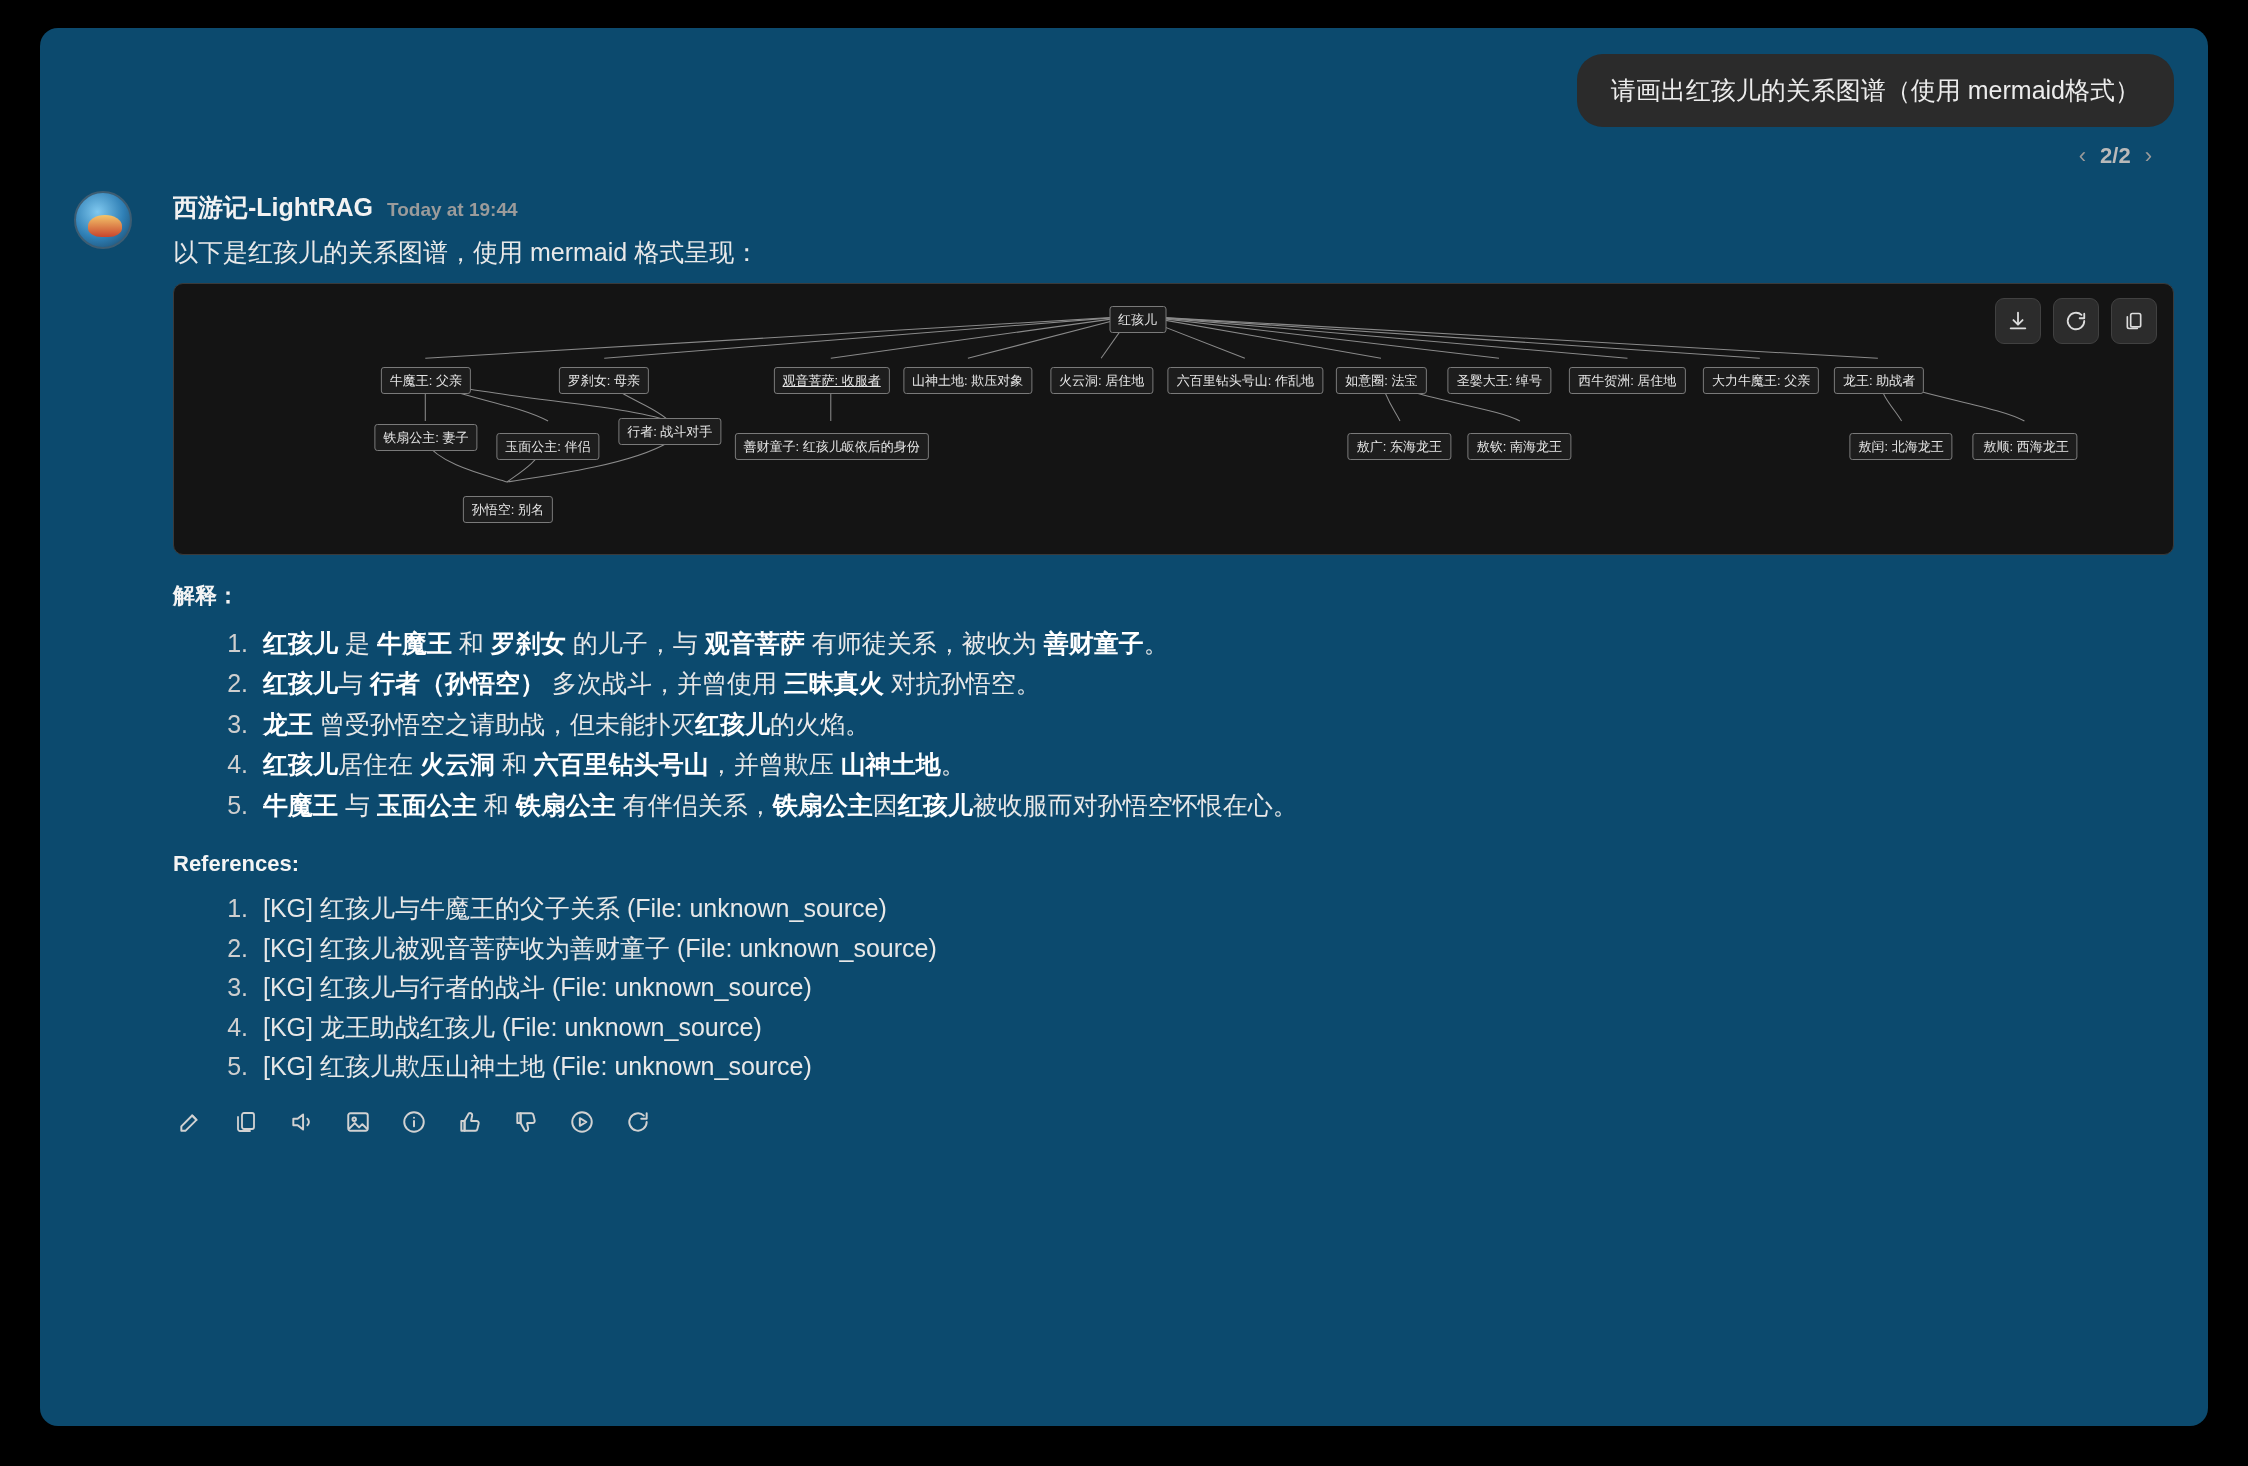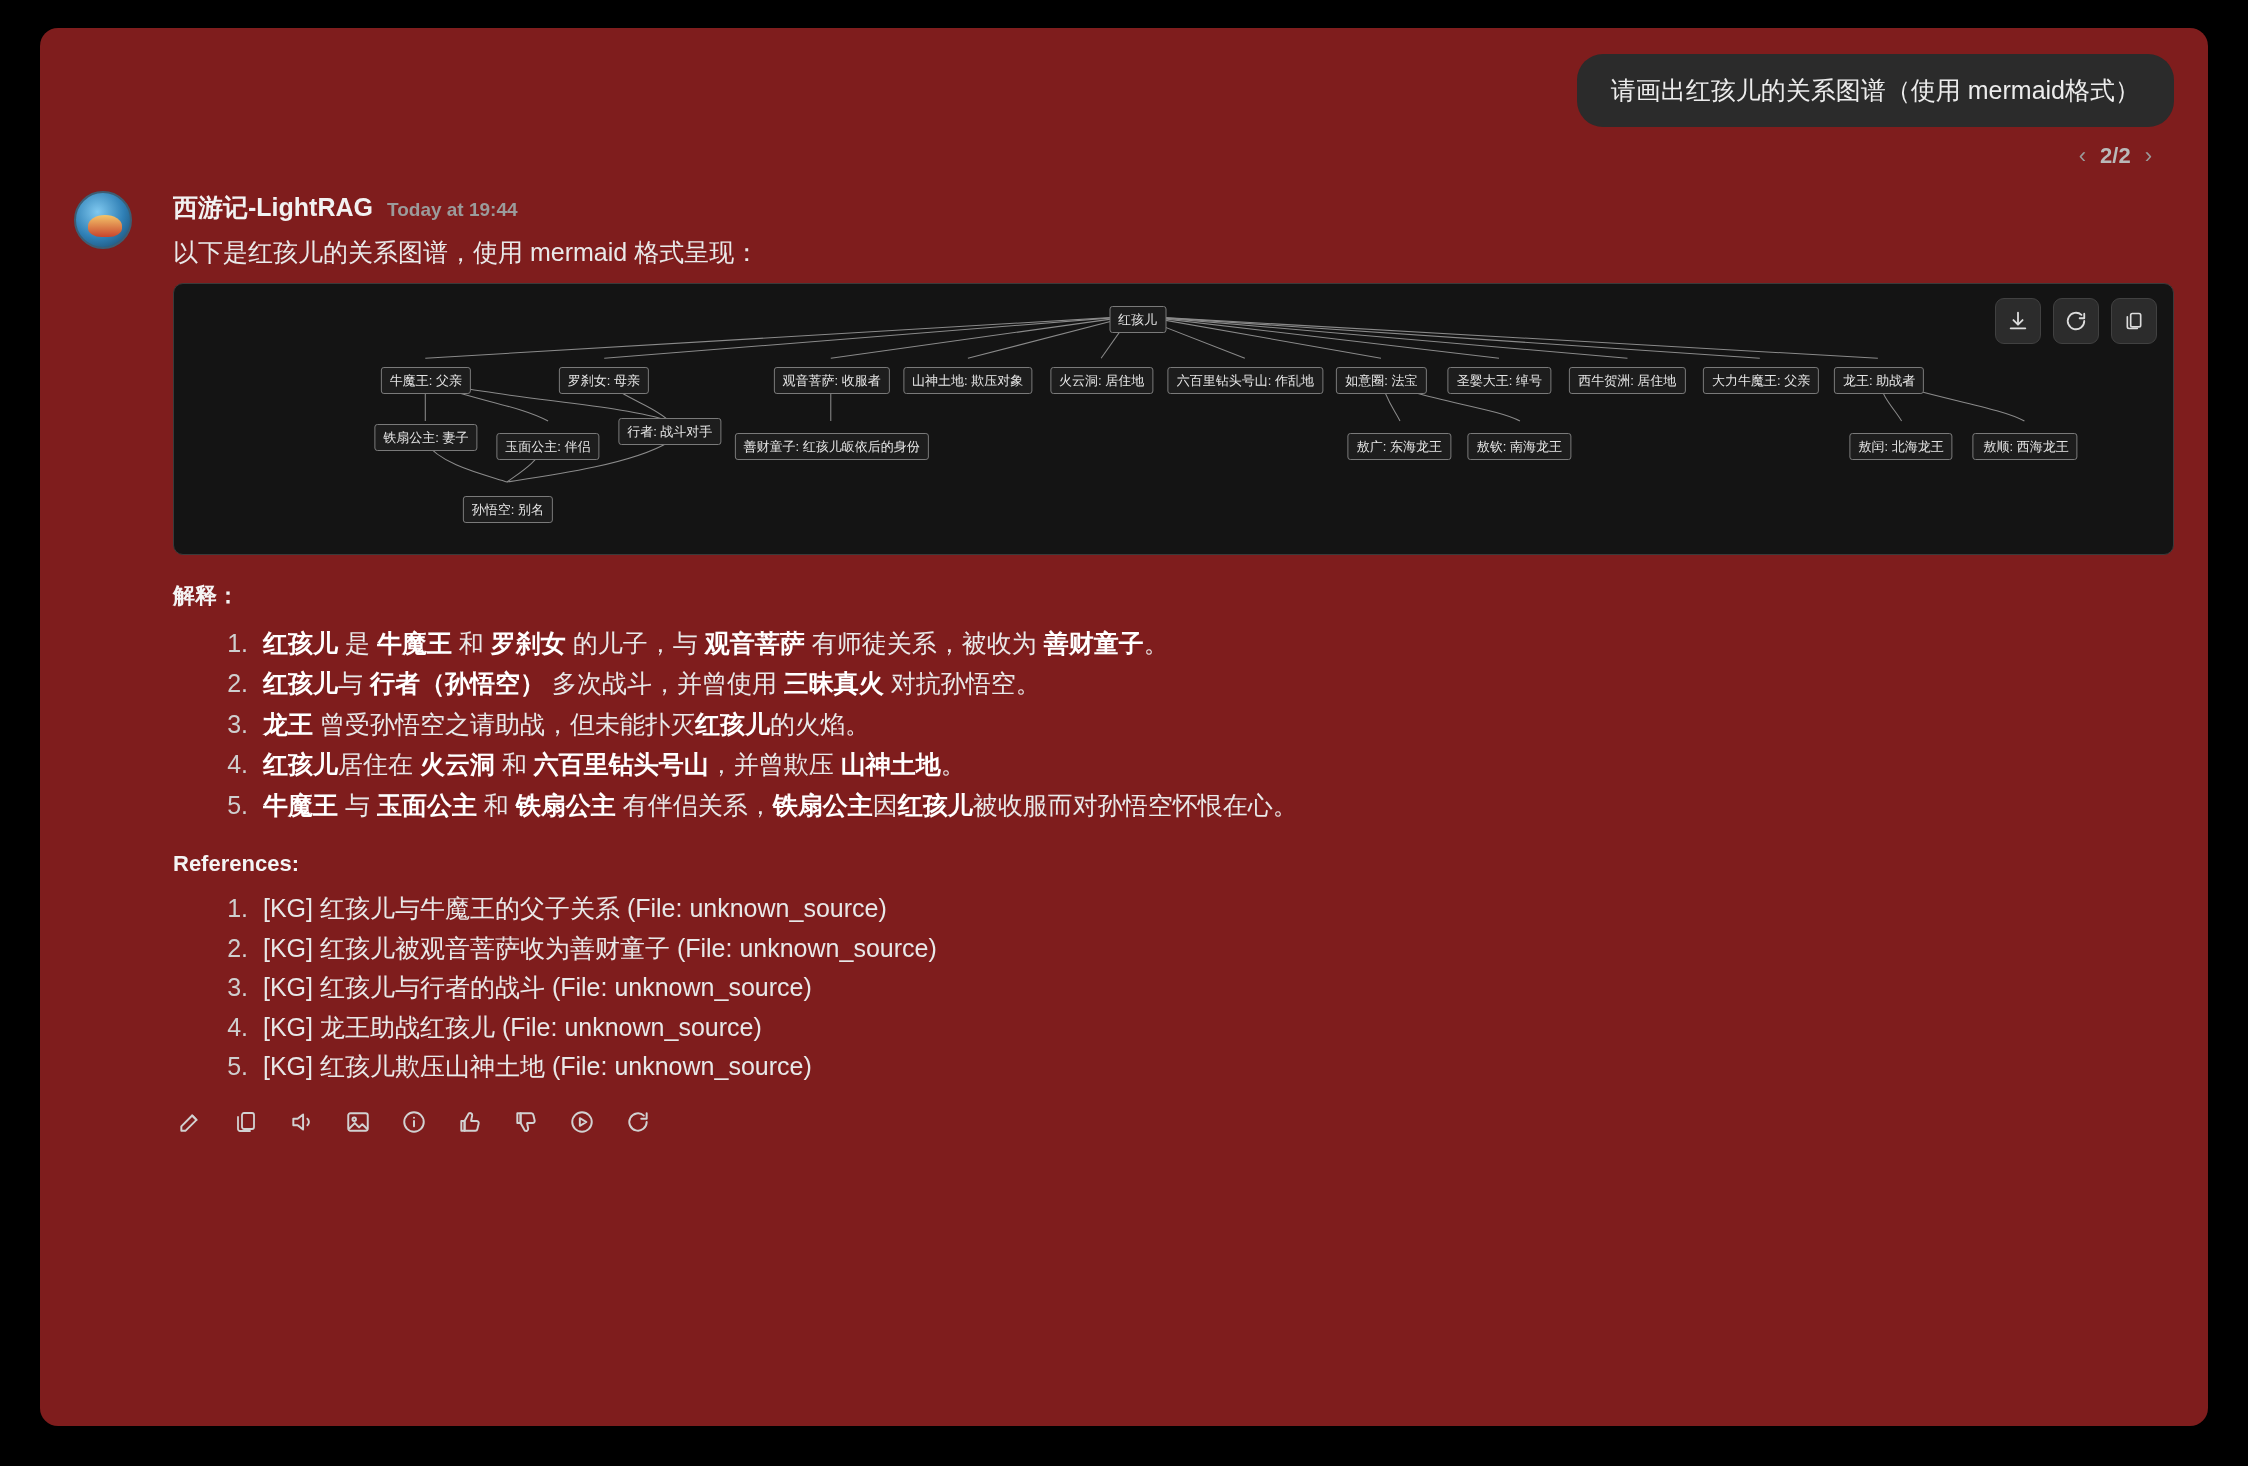--- a/index.html
+++ b/index.html
@@ -8,21 +8,21 @@
     background: #000;
     width: 2248px; height: 1466px;
     font-family: "Liberation Sans", sans-serif;
   }
   .screen {
     width: 2248px; height: 1466px;
     background: #000;
     padding: 28px 40px 40px 40px;
   }
   .chat-panel {
-    background: #7f1d1d;
+    background: #0c4a6e;
     border-radius: 18px;
     width: 2168px;
     height: 1398px;
     padding: 26px 34px 20px 34px;
     position: relative;
     overflow: hidden;
   }
   
   .user-row {
     display: flex;
@@ -248,21 +248,21 @@
               <path d="M1790 100 C 1850 120, 1920 130, 1944 144"></path>
               <path d="M264 166 C 280 190, 325 200, 350 208"></path>
               <path d="M393 166 C 380 190, 360 200, 350 208"></path>
               <path d="M520 166 C 480 190, 390 202, 350 208"></path>
             </g>
           </svg>
 
           <div class="node-box" style="left:48.2%; top:22px;">红孩儿</div>
           <div class="node-box" style="left:12.6%; top:83px;text-align:center;">牛魔王: 父亲</div>
           <div class="node-box" style="left:21.5%; top:83px;">罗刹女: 母亲</div>
-          <div class="node-box" style="left:32.9%; top:83px;">观音菩萨: 收服者</div>
+          <div class="node-box" style="left:32.9%; top:83px;text-decoration:underline;">观音菩萨: 收服者</div>
           <div class="node-box" style="left:39.7%; top:83px;">山神土地: 欺压对象</div>
           <div class="node-box" style="left:46.4%; top:83px;">火云洞: 居住地</div>
           <div class="node-box" style="left:53.6%; top:83px;">六百里钻头号山: 作乱地</div>
           <div class="node-box" style="left:60.4%; top:83px;">如意圈: 法宝</div>
           <div class="node-box" style="left:66.3%; top:83px;">圣婴大王: 绰号</div>
           <div class="node-box" style="left:72.7%; top:83px;">西牛贺洲: 居住地</div>
           <div class="node-box" style="left:79.4%; top:83px;">大力牛魔王: 父亲</div>
           <div class="node-box" style="left:85.3%; top:83px;">龙王: 助战者</div>
           <div class="node-box" style="left:12.6%; top:140px;">铁扇公主: 妻子</div>
           <div class="node-box" style="left:18.7%; top:149px;">玉面公主: 伴侣</div>

